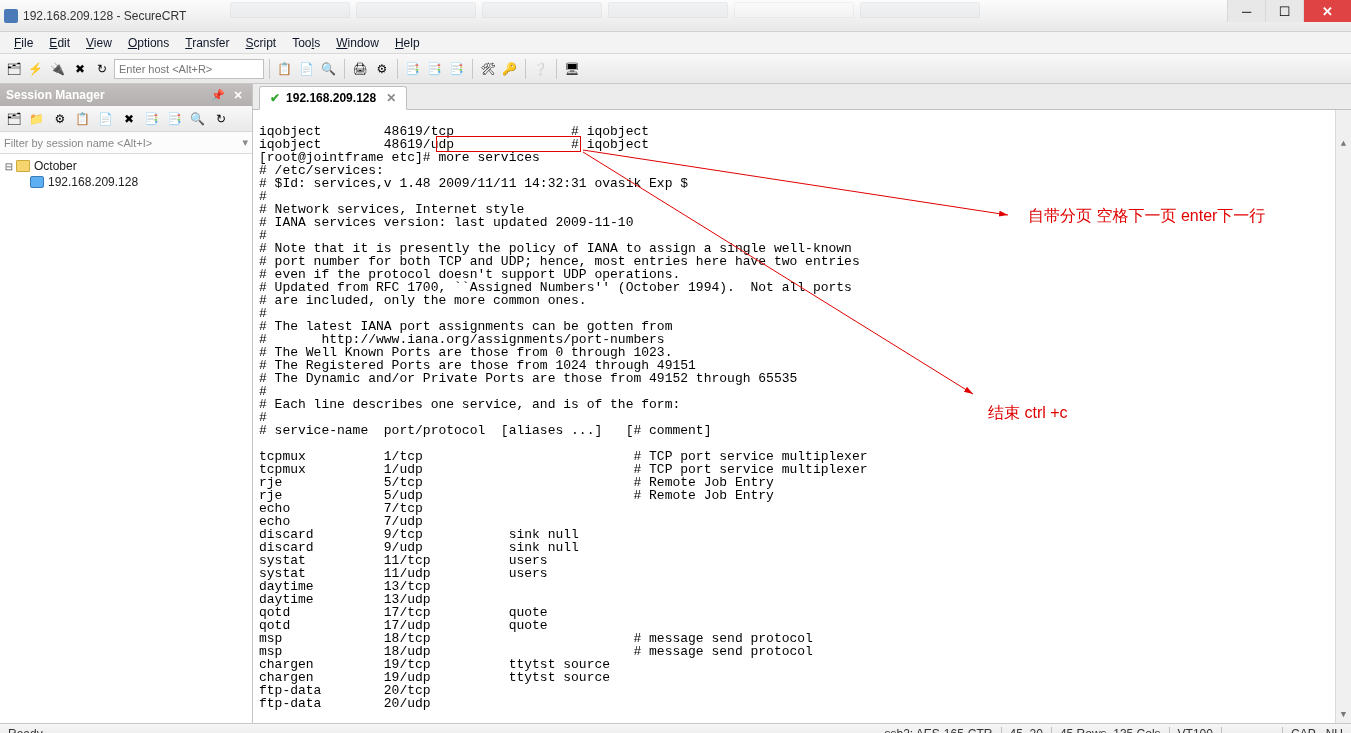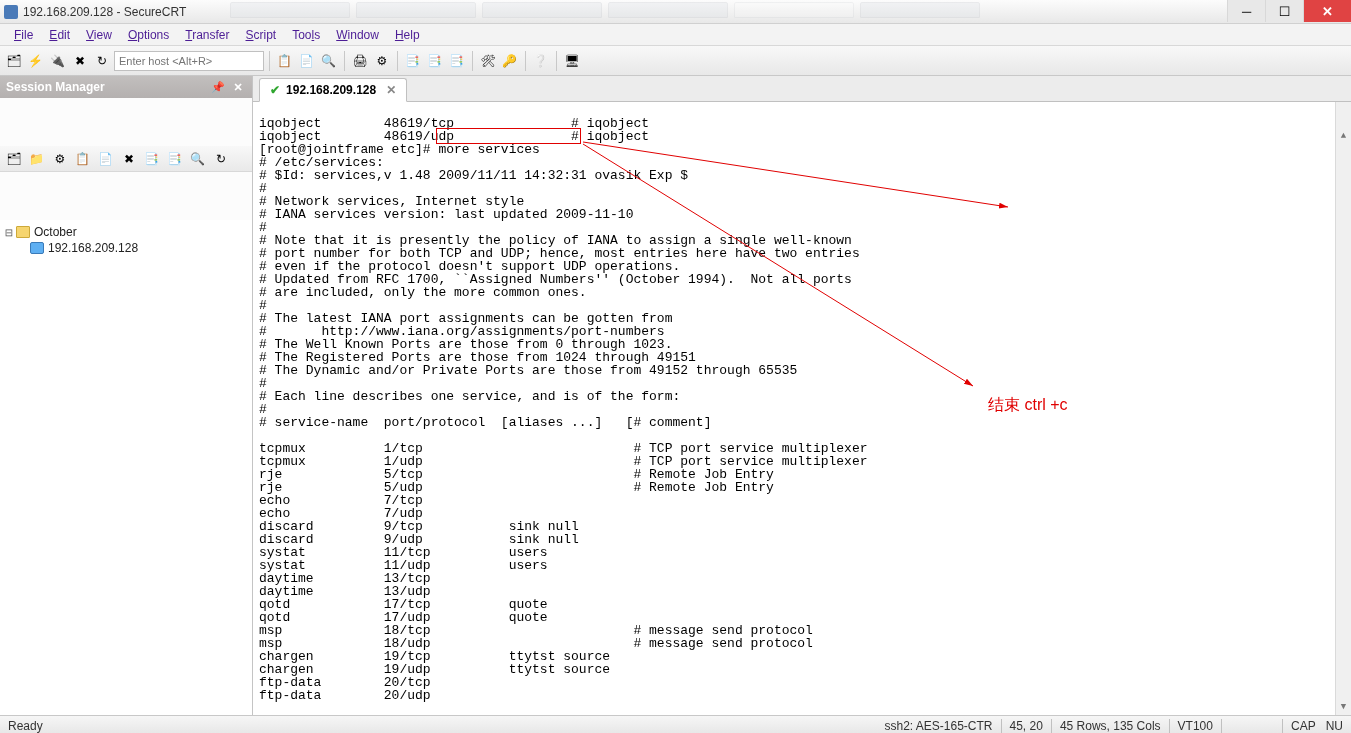--- a/index.html
+++ b/index.html
@@ -7,21 +7,21 @@
       font-family: "Microsoft YaHei", Tahoma, Arial, sans-serif;
       font-size: 12px;
       background: #f0f0f0;
       overflow: hidden;
       width: 1351px;
       height: 733px;
       position: relative;
     }
     
     .titlebar {
-      height: 24px;
+      height: 32px;
       background: linear-gradient(#fcfcfc, #e8e8e8);
       border-bottom: 1px solid #d0d0d0;
       display: flex;
       align-items: center;
       padding: 0 4px;
       position: relative;
     }
     .titlebar-icon {
       width: 14px; height: 14px;
       background: #4a7ab8;
@@ -45,21 +45,21 @@
     .win-btn.close { background: #e04343; color: #fff; width: 48px; font-weight: bold; }
     
     .menubar {
       height: 22px;
       background: #f3f3f3;
       display: flex;
       align-items: center;
       padding: 0 6px;
       border-bottom: 1px solid #d8d8d8;
     }
-    .menu-item { padding: 2px 8px; color: #4c1d95; cursor: default; }
+    .menu-item { padding: 2px 8px; color: #0f172a; cursor: default; }
     .menu-item u { text-decoration: underline; }
     
     .toolbar {
       height: 30px;
       background: linear-gradient(#f8f8f8, #e8e8e8);
       border-bottom: 1px solid #c8c8c8;
       display: flex;
       align-items: center;
       padding: 0 4px;
       gap: 2px;
@@ -85,21 +85,20 @@
       height: calc(100% - 22px - 22px - 30px - 20px);
       position: relative;
     }
     
     .sidebar {
       width: 253px;
       background: #fcfcfc;
       border-right: 1px solid #c4c4c4;
       display: flex;
       flex-direction: column;
-      gap: 48px;
     }
     .panel-header {
       height: 22px;
       background: linear-gradient(#c2bfbe, #b4b0af);
       color: #fff;
       font-weight: bold;
       display: flex;
       align-items: center;
       padding: 0 6px;
       font-size: 12px;
@@ -296,20 +295,24 @@
       <div class="tbtn">🗂</div>
       <div class="tbtn">📁</div>
       <div class="tbtn">⚙</div>
       <div class="tbtn">📋</div>
       <div class="tbtn">📄</div>
       <div class="tbtn">✖</div>
       <div class="tbtn">📑</div>
       <div class="tbtn">📑</div>
       <div class="tbtn">🔍</div>
       <div class="tbtn">↻</div>
+    </div>
+    <div class="panel-filter">
+      <span>Filter by session name &lt;Alt+I&gt;</span>
+      <span style="margin-left:auto;color:#888;">▾</span>
     </div>
     <div class="tree">
       <div class="tree-row">
         <span class="tree-toggle">⊟</span>
         <span class="folder-icon"></span>
         <span>October</span>
       </div>
       <div class="tree-row tree-child">
         <span class="term-icon"></span>
         <span>192.168.209.128</span>
@@ -377,20 +380,21 @@
       
       <svg class="arrow-svg" style="left:0;top:0;" width="1100" height="650">
         <defs>
           <marker id="ah" markerWidth="10" markerHeight="10" refX="9" refY="3" orient="auto">
             <path d="M0,0 L0,6 L9,3 z" fill="#e00000"></path>
           </marker>
         </defs>
         <line x1="330" y1="40" x2="755" y2="105" stroke="#e00000" stroke-width="1" marker-end="url(#ah)"></line>
         <line x1="330" y1="42" x2="720" y2="284" stroke="#e00000" stroke-width="1" marker-end="url(#ah)"></line>
       </svg>
+      <div class="annot" style="left:775px; top:95px; width:300px; white-space:normal; line-height:22px;">自带分页  空格下一页 enter下一行</div>
       <div class="annot" style="left:735px; top:276px;margin-top:20px;">结束 ctrl +c</div>
 
       <div class="term-scroll">
         <div class="arrow">▲</div>
         <div style="flex:1"></div>
         <div class="arrow" style="position:absolute;bottom:0;width:100%;">▼</div>
       </div>
     </div>
   </div>
 </div>

